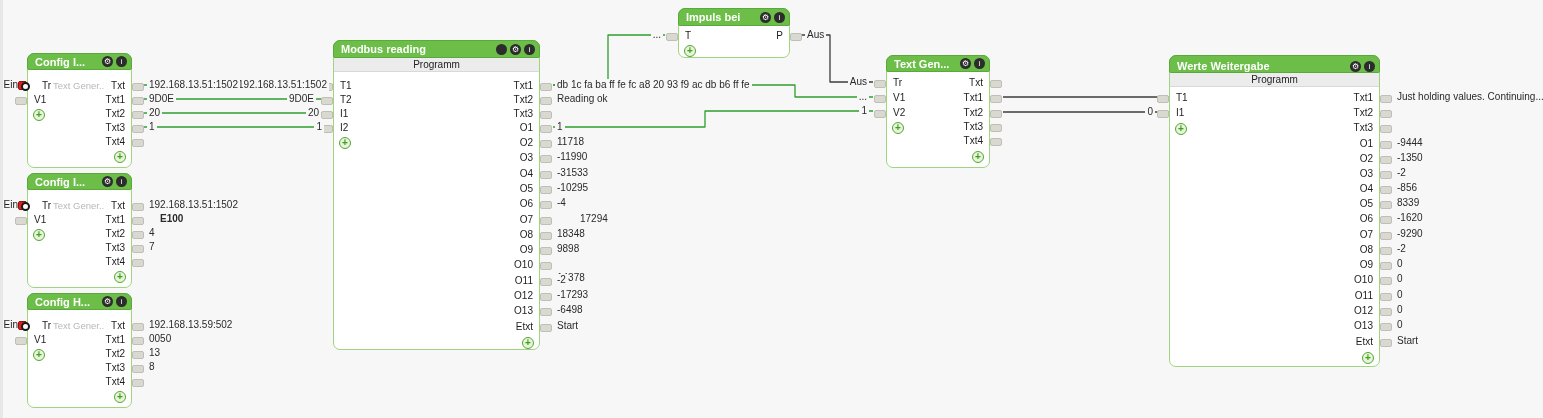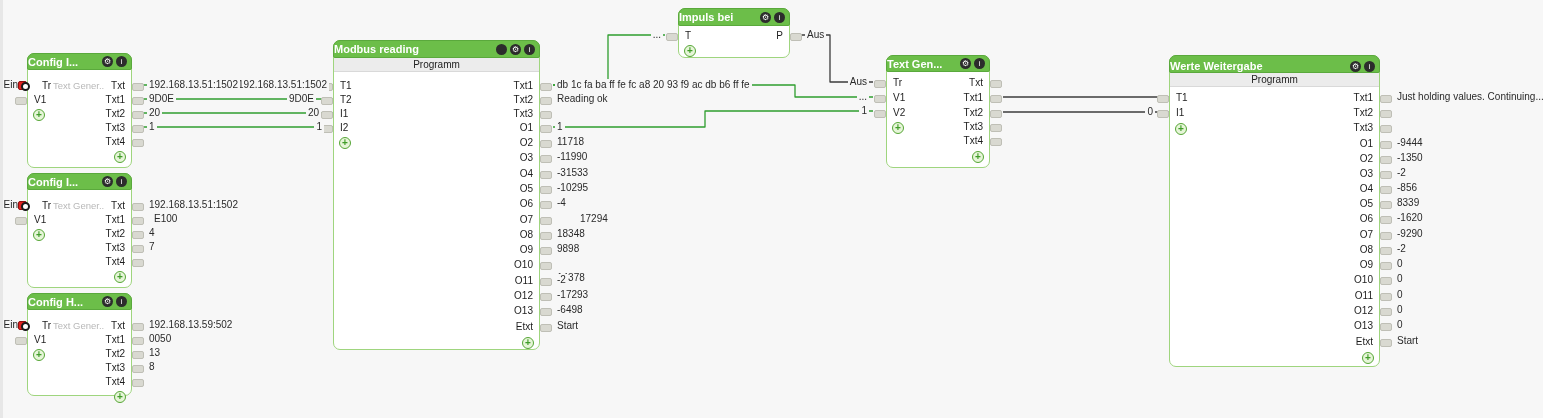--- a/index.html
+++ b/index.html
@@ -1,21 +1,21 @@
 <!DOCTYPE html>
 <html><head>
 <meta charset="utf-8">
 <style>
   html,body{margin:0;padding:0;background:#f7f7f7;font-family:"Liberation Sans",sans-serif;}
   #canvas{position:relative;width:1543px;height:418px;background:#f7f7f7;overflow:hidden;}
   #edge-strip{position:absolute;left:0;top:0;width:3px;height:418px;background:#e7e7e7;}
   #wire-layer{position:absolute;left:0;top:0;z-index:1;}
   .block{position:absolute;background:#fff;border:1px solid #9fd57e;border-radius:7px;z-index:2;box-sizing:border-box;}
   .head{position:absolute;left:-1px;top:-1px;right:-1px;background:#6cbe49;border:1px solid #5aa93c;border-radius:7px 7px 2px 2px;display:flex;align-items:center;box-sizing:border-box;}
-  .head-title{color:#fff;font-weight:bold;font-size:11px;flex:1;white-space:nowrap;overflow:hidden;}
+  .head-title{color:#fff;font-weight:bold;font-size:11px;padding-left:7px;flex:1;white-space:nowrap;overflow:hidden;}
   .hicons{padding-right:4px;display:flex;align-items:center;}
   .hicon{display:inline-block;width:11px;height:11px;border-radius:50%;background:#2c2c2c;color:#fff;font-size:8px;line-height:11px;text-align:center;margin-left:3px;}
   .subtitle{position:absolute;left:0;right:0;height:13px;background:#ececec;border-bottom:1px solid #d9d9d9;text-align:center;font-size:10px;line-height:13px;color:#222;}
   .lbl{position:absolute;font-size:10px;color:#1d1d1d;height:12px;line-height:12px;white-space:nowrap;}
   .lbl-l{left:6px;}
   .lbl-r{right:6px;}
   .hint{position:absolute;left:25px;font-size:9.5px;color:#b8b8b8;height:12px;line-height:12px;white-space:nowrap;max-width:52px;overflow:hidden;}
   .pin{position:absolute;width:10px;height:6px;background:#d9d9d1;border:1px solid #bfbfb6;border-radius:2px;}
   .pin.in{left:-13px;}
   .pin.out{right:-13px;}
@@ -93,21 +93,21 @@
         <div class="lbl lbl-r" style="top: 40px;">Txt1</div>
         <div class="pin out" style="top: 43px;"></div>
         <div class="lbl lbl-r" style="top: 54px;">Txt2</div>
         <div class="pin out" style="top: 57px;"></div>
         <div class="lbl lbl-r" style="top: 68px;">Txt3</div>
         <div class="pin out" style="top: 71px;"></div>
         <div class="lbl lbl-r" style="top: 82px;">Txt4</div>
         <div class="pin out" style="top: 85px;"></div>
         <div class="plus out" style="top: 97px;">+</div>
       </div>
-      <div class="block" style="left: 27px; top: 293px; width: 105px; height: 103px;">
+      <div class="block" style="left: 27px; top: 293px; width: 105px; height: 115px;">
         <div class="head" style="height: 17px;">
           <span class="head-title">Config H...</span>
           <span class="hicons">
             <span class="hicon">⚙</span>
             <span class="hicon">i</span>
           </span>
         </div>
         <div class="lbl lbl-l" style="top: 26px; left: 14px;">Tr</div>
         <div class="ein-sq" style="top: 27px;"></div>
         <div class="ein-ring" style="top: 28px;"></div>
@@ -284,21 +284,21 @@
       <div class="wlabel" style="right: 674px; top: 105px;">1</div>
       <div class="wlabel" style="right: 674px; top: 76px;">Aus</div>
       <div class="wlabel" style="right: 388px; top: 106px;">0</div>
       <div class="ein-label" style="left: 0px; top: 79px;">Ein</div>
       <div class="val" style="left: 147px; top: 79px;">192.168.13.51:1502</div>
       <div class="val" style="left: 147px; top: 93px;">9D0E</div>
       <div class="val" style="left: 147px; top: 107px;">20</div>
       <div class="val" style="left: 147px; top: 121px;">1</div>
       <div class="ein-label" style="left: 0px; top: 199px;">Ein</div>
       <div class="val" style="left: 147px; top: 199px;">192.168.13.51:1502</div>
-      <div class="val" style="left: 152px; top: 213px;">E100</div>
+      <div class="val" style="left: 158px; top: 213px; font-weight: bold;">E100</div>
       <div class="val" style="left: 147px; top: 227px;">4</div>
       <div class="val" style="left: 147px; top: 241px;">7</div>
       <div class="ein-label" style="left: 0px; top: 319px;">Ein</div>
       <div class="val" style="left: 147px; top: 319px;">192.168.13.59:502</div>
       <div class="val" style="left: 147px; top: 333px;">0050</div>
       <div class="val" style="left: 147px; top: 347px;">13</div>
       <div class="val" style="left: 147px; top: 361px;">8</div>
       <div class="val" style="left: 555px; top: 79px;">db 1c fa ba ff fe fc a8 20 93 f9 ac db b6 ff fe</div>
       <div class="val" style="left: 555px; top: 93px;">Reading ok</div>
       <div class="val" style="left: 555px; top: 121px;">1</div>

